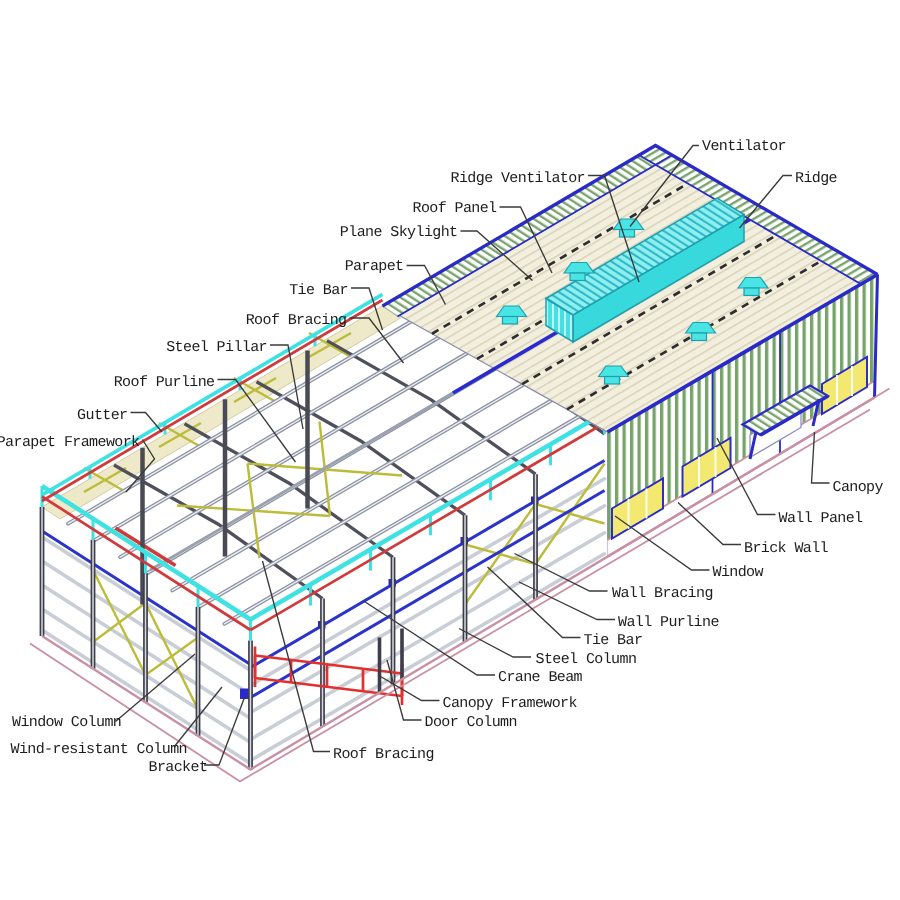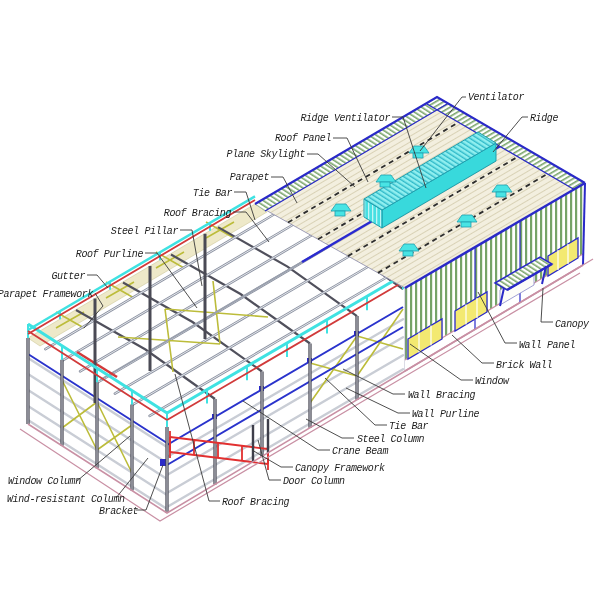--- a/index.html
+++ b/index.html
@@ -1,16 +1,16 @@
 <!DOCTYPE html>
 <html><head>
 <meta charset="utf-8">
 <style>
   html,body{margin:0;padding:0;background:#ffffff;}
-  #stage{position:relative;width:600px;height:548px;background:#ffffff;overflow:hidden;font-style:italic;}
+  #stage{position:relative;width:600px;height:548px;background:#ffffff;overflow:hidden;}
   svg{display:block;}
   .pu{stroke:#8d93a2;stroke-width:2.6;stroke-linecap:round;}
   .puc{stroke:#eef0f4;stroke-width:.9;stroke-linecap:round;}
   .raf{stroke:#50505c;stroke-width:2.2;fill:none;}
   .girt{stroke:#c9cdd5;stroke-width:2.4;stroke-linecap:round;}
   .col{stroke:#3e3e4a;stroke-width:3.2;}
   .colc{stroke:#d9dbe2;stroke-width:1;}
   .bcol{stroke:#4a4a55;stroke-width:3;}
   .tie{stroke:#2a33cc;stroke-width:2;}
   .yb{stroke:#bcbc3a;stroke-width:1.6;}

